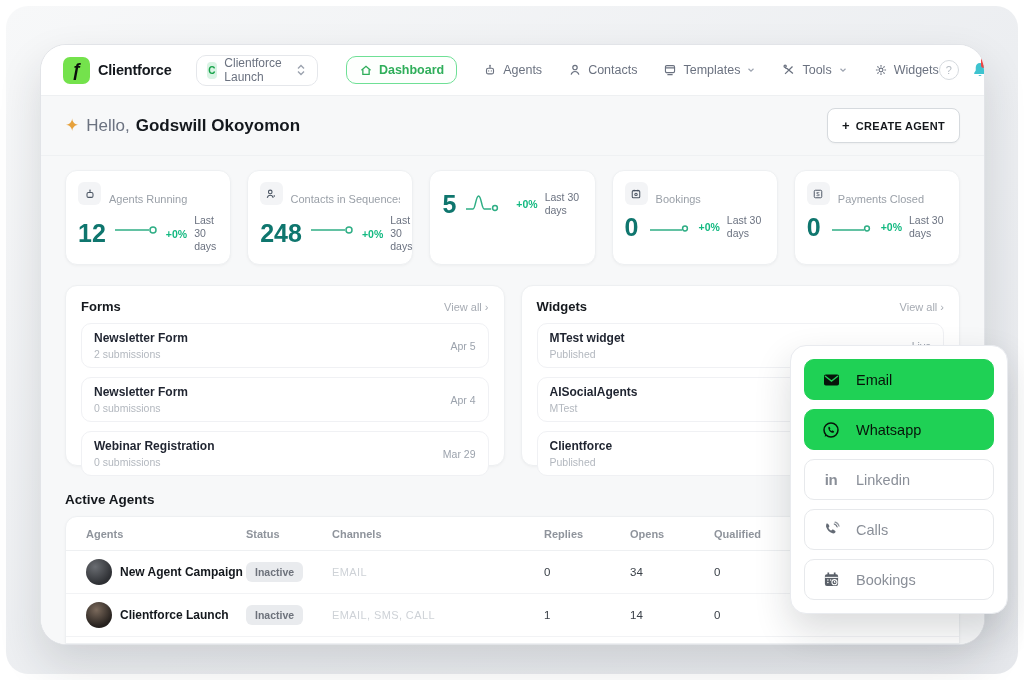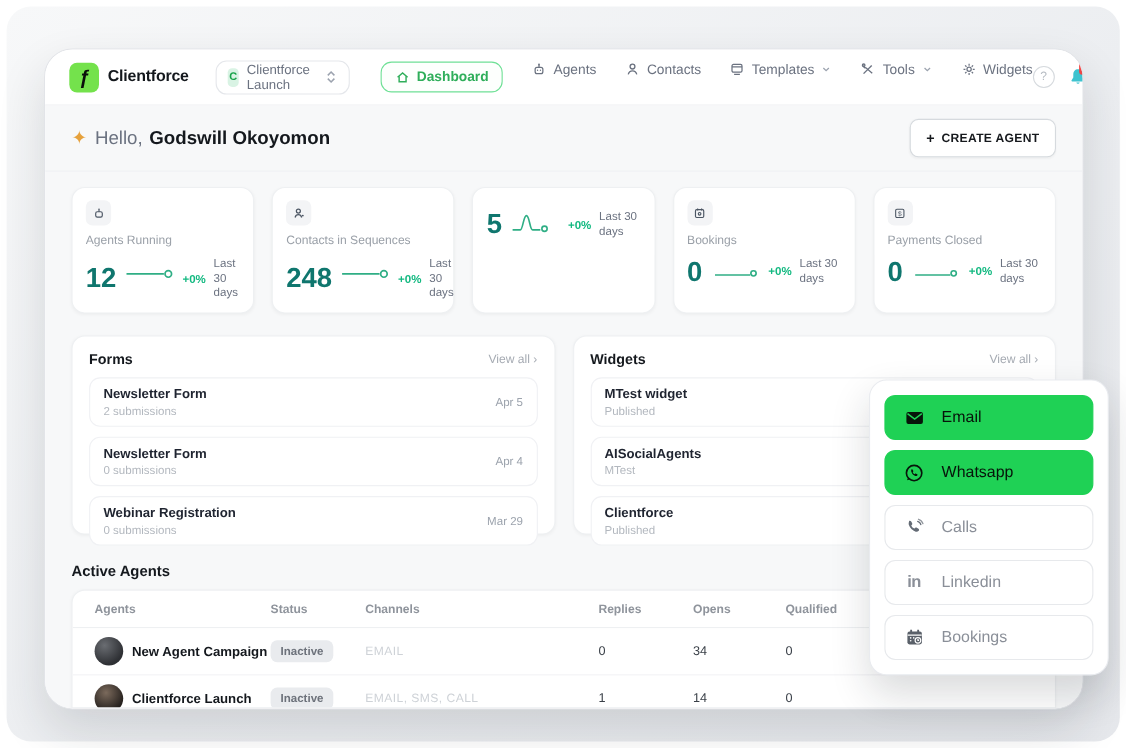--- a/index.html
+++ b/index.html
@@ -34,21 +34,21 @@
   .brand-name { font-size:14.5px; font-weight:800; color:#14181d; letter-spacing:-.2px; }
   .workspace-pill {
     margin-left:24px; height:31px; display:flex; align-items:center; gap:7px;
     border:1px solid #e5e7eb; border-radius:10px; padding:0 10px; background:#fff; cursor:pointer;
   }
   .ws-badge {
     width:17px; height:17px; border-radius:4px; background:#d9f3e4; color:#17a34a;
     font-size:10px; font-weight:700; display:flex; align-items:center; justify-content:center;
   }
   .ws-label { font-size:12px; color:#6b7280; }
-  .nav-items { display:flex; align-items:flex-start; gap:26px; margin-left:28px; }
+  .nav-items { display:flex; align-items:center; gap:26px; margin-left:28px; }
   .nav-item { display:flex; align-items:center; gap:6px; font-size:12.5px; color:#6b7280; cursor:pointer; white-space:nowrap; }
   .nav-item.active {
     border:1.5px solid #6fe096; border-radius:10px; padding:6px 12px;
     color:#2fae5a; font-weight:700; background:#fdfffd;
   }
   .nav-item svg { flex:0 0 auto; }
   .nav-right { margin-left:auto; display:flex; align-items:center; gap:12px; }
   .help-circle {
     width:20px; height:20px; border-radius:50%; border:1.5px solid #d6dade;
     color:#b6bcc3; font-size:11px; display:flex; align-items:center; justify-content:center; cursor:pointer;
@@ -72,21 +72,21 @@
     border:1px solid #d6dade; border-radius:8px; background:#fff; padding:9px 14px;
     font-size:11px; font-weight:800; color:#16191d; letter-spacing:.3px; cursor:pointer;
     box-shadow:0 1px 2px rgba(0,0,0,.04); font-family:inherit;
   }
   
   .stats-row { display:flex; gap:16px; padding:14px 24px 0 24px; }
   .stat-card {
     flex:1; background:#fff; border:1px solid #eef0f2; border-radius:12px;
     padding:11px 12px; box-shadow:0 1px 3px rgba(20,25,35,.04); min-width:0;
   }
-  .stat-head { display:flex; align-items:flex-start; gap:8px;flex-direction:column; }
+  .stat-head { display:flex; align-items:flex-end; gap:8px; }
   .stat-icon-box {
     width:23px; height:23px; border-radius:6px; background:#f3f4f6; color:#4b5563;
     display:flex; align-items:center; justify-content:center;
   }
   .stat-label { font-size:11px; color:#9aa0a8; white-space:nowrap; overflow:hidden; }
   .stat-body { display:flex; align-items:center; gap:7px; margin-top:9px; }
   .stat-value { font-size:25px; font-weight:800; color:#0f766e; line-height:1; }
   .sparkline { flex:0 0 auto; }
   .stat-delta { font-size:10.5px; font-weight:700; color:#13b981; }
   .stat-period { font-size:10.5px; color:#6b7280; line-height:1.25; }
@@ -513,34 +513,34 @@
           <circle cx="9" cy="9" r="7" fill="none" stroke="#07140a" stroke-width="1.5"></circle>
           <path d="M6.6 5.9c.3-.3.8-.3 1 .1l.6 1c.2.3.1.7-.1.9l-.4.4c.4.8 1 1.4 1.8 1.8l.4-.4c.2-.2.6-.3.9-.1l1 .6c.4.2.5.7.1 1-.5.5-1.2.7-1.8.5-1.7-.5-3-1.8-3.5-3.5-.2-.6-.5-1.8 0-2.3z" fill="#07140a"></path>
           <path d="M3.4 13.5 2.6 15.6l2.2-.7z" fill="#07140a"></path>
         </svg>
     </span>
     <span class="ch-label">Whatsapp</span>
   </button>
 
   <button class="channel-btn">
     <span class="ch-icon">
+        <span class="in-logo">in</span>
+      </span>
+    <span class="ch-label">Linkedin</span>
+  </button>
+
+  <button class="channel-btn">
+    <span class="ch-icon">
       <svg width="17" height="17" viewBox="0 0 16 16">
           <path d="M3.2 2.6c.5-.5 1.3-.4 1.7.2l.9 1.4c.3.5.3 1.1-.1 1.5l-.6.6c.5 1.2 1.5 2.2 2.7 2.7l.6-.6c.4-.4 1-.4 1.5-.1l1.4.9c.6.4.7 1.2.2 1.7-.7.7-1.7 1-2.6.7-2.8-.9-5-3.1-5.9-5.9-.3-.9 0-1.9.2-3.1z" fill="#646b75"></path>
           <path d="M10.6 2.8c1.3.4 2.3 1.4 2.7 2.7" fill="none" stroke="#646b75" stroke-width="1.1" stroke-linecap="round"></path>
           <path d="M11.3 1c1.9.5 3.3 2 3.8 3.8" fill="none" stroke="#646b75" stroke-width="1.1" stroke-linecap="round" opacity=".7"></path>
         </svg>
     </span>
     <span class="ch-label">Calls</span>
-  </button>
-
-  <button class="channel-btn">
-    <span class="ch-icon">
-        <span class="in-logo">in</span>
-      </span>
-    <span class="ch-label">Linkedin</span>
   </button>
 
   <button class="channel-btn">
     <span class="ch-icon">
       <svg width="17" height="17" viewBox="0 0 16 16">
           <rect x="1.8" y="3" width="12.4" height="11" rx="1.8" fill="#5a6069"></rect>
           <line x1="5" y1="1.4" x2="5" y2="4" stroke="#5a6069" stroke-width="1.6"></line>
           <line x1="11" y1="1.4" x2="11" y2="4" stroke="#5a6069" stroke-width="1.6"></line>
           <line x1="2" y1="6" x2="14" y2="6" stroke="#fff" stroke-width="1"></line>
           <circle cx="10.8" cy="10.5" r="2.4" fill="none" stroke="#fff" stroke-width="1"></circle>

